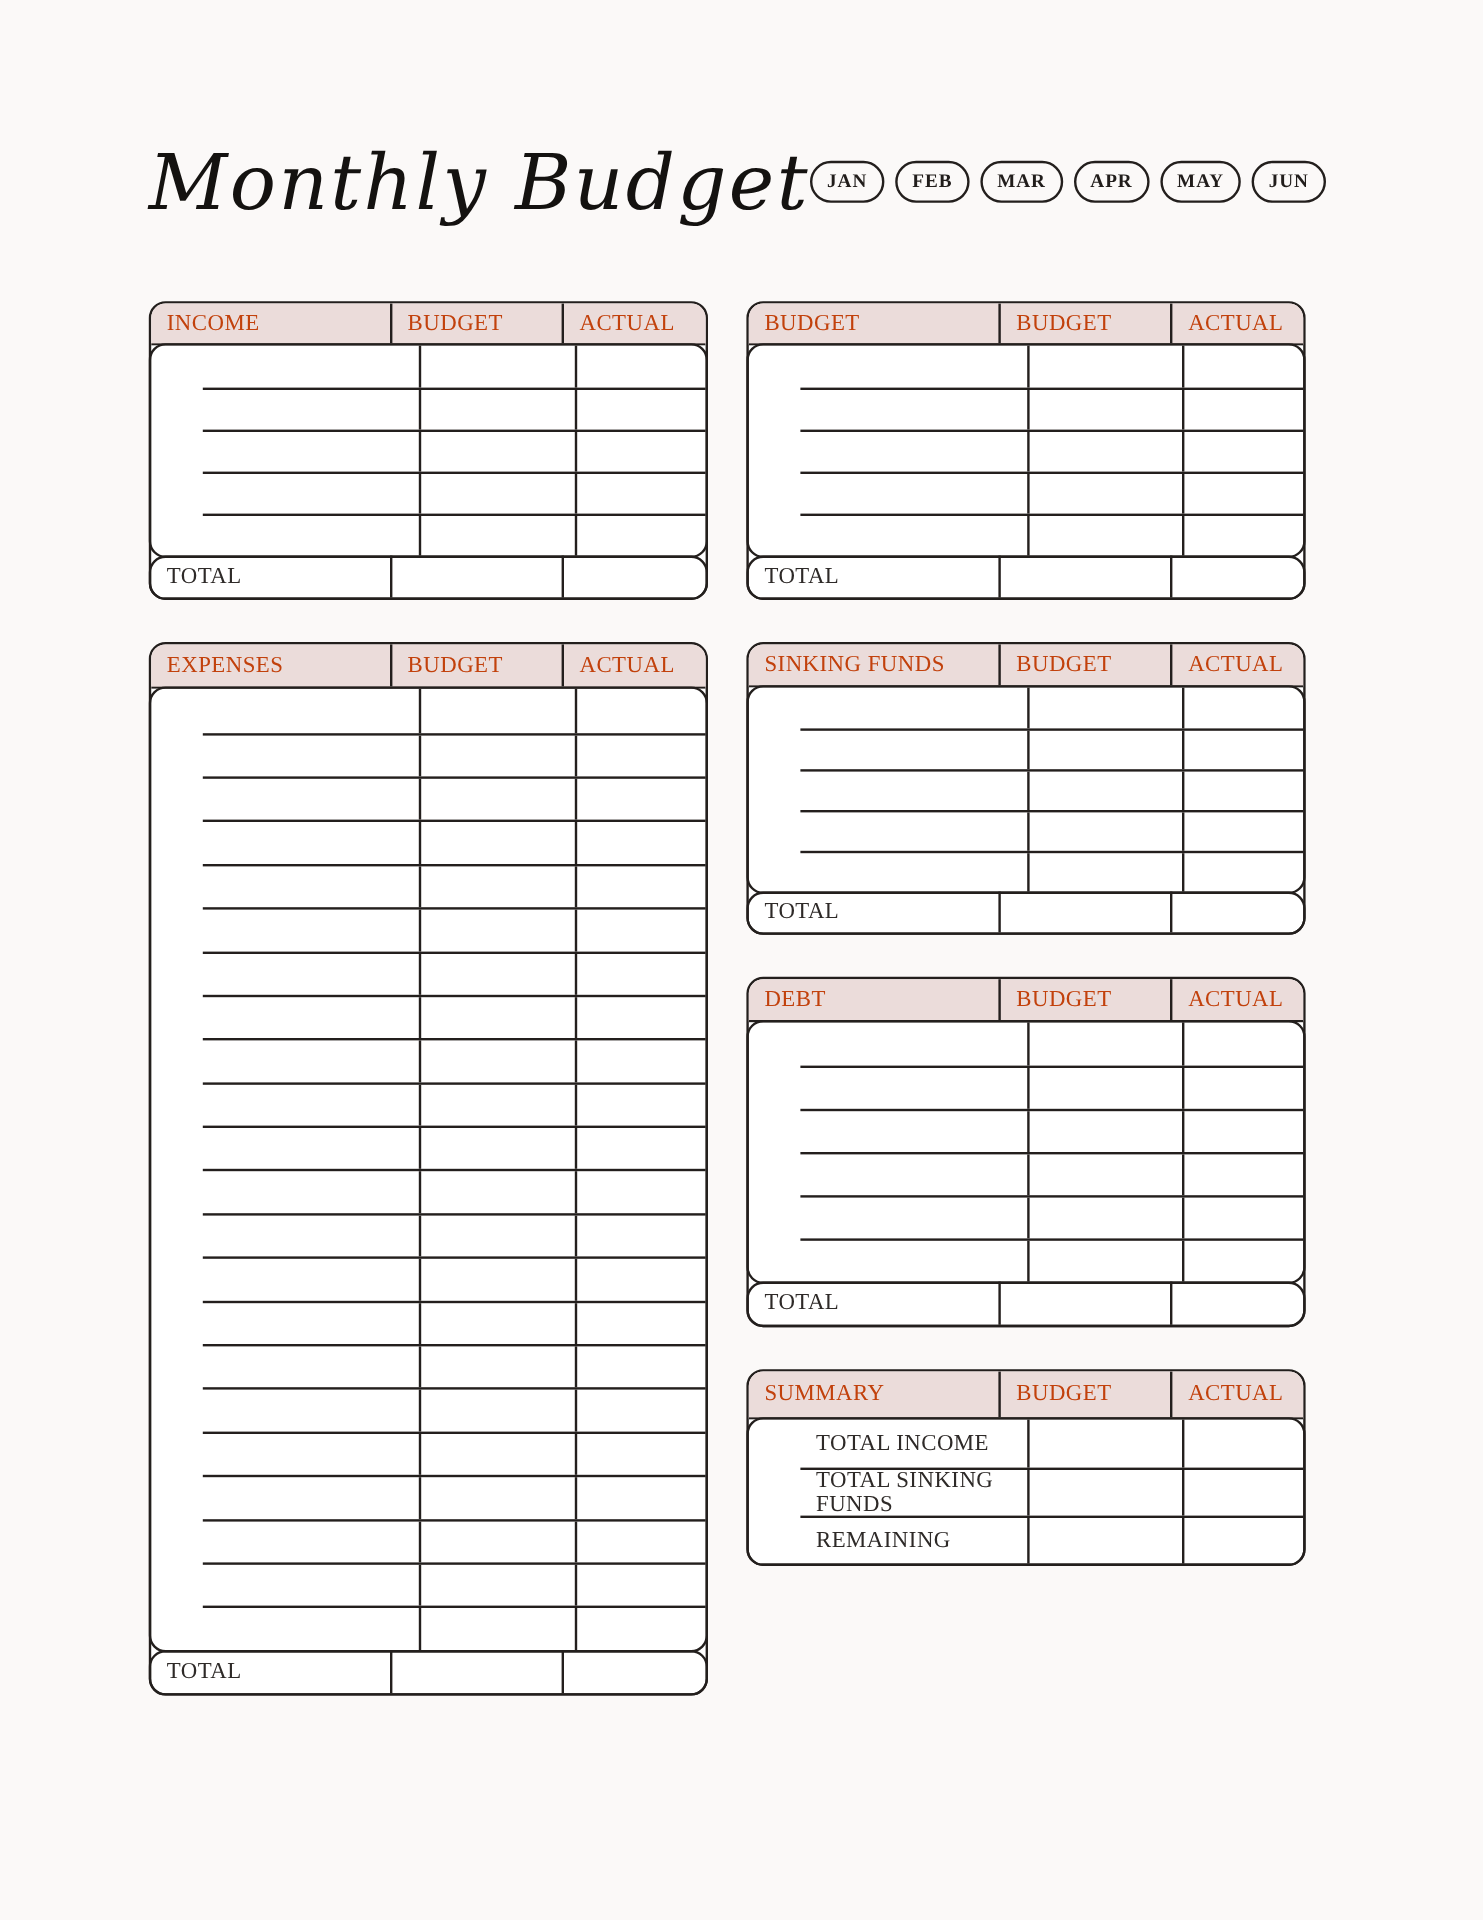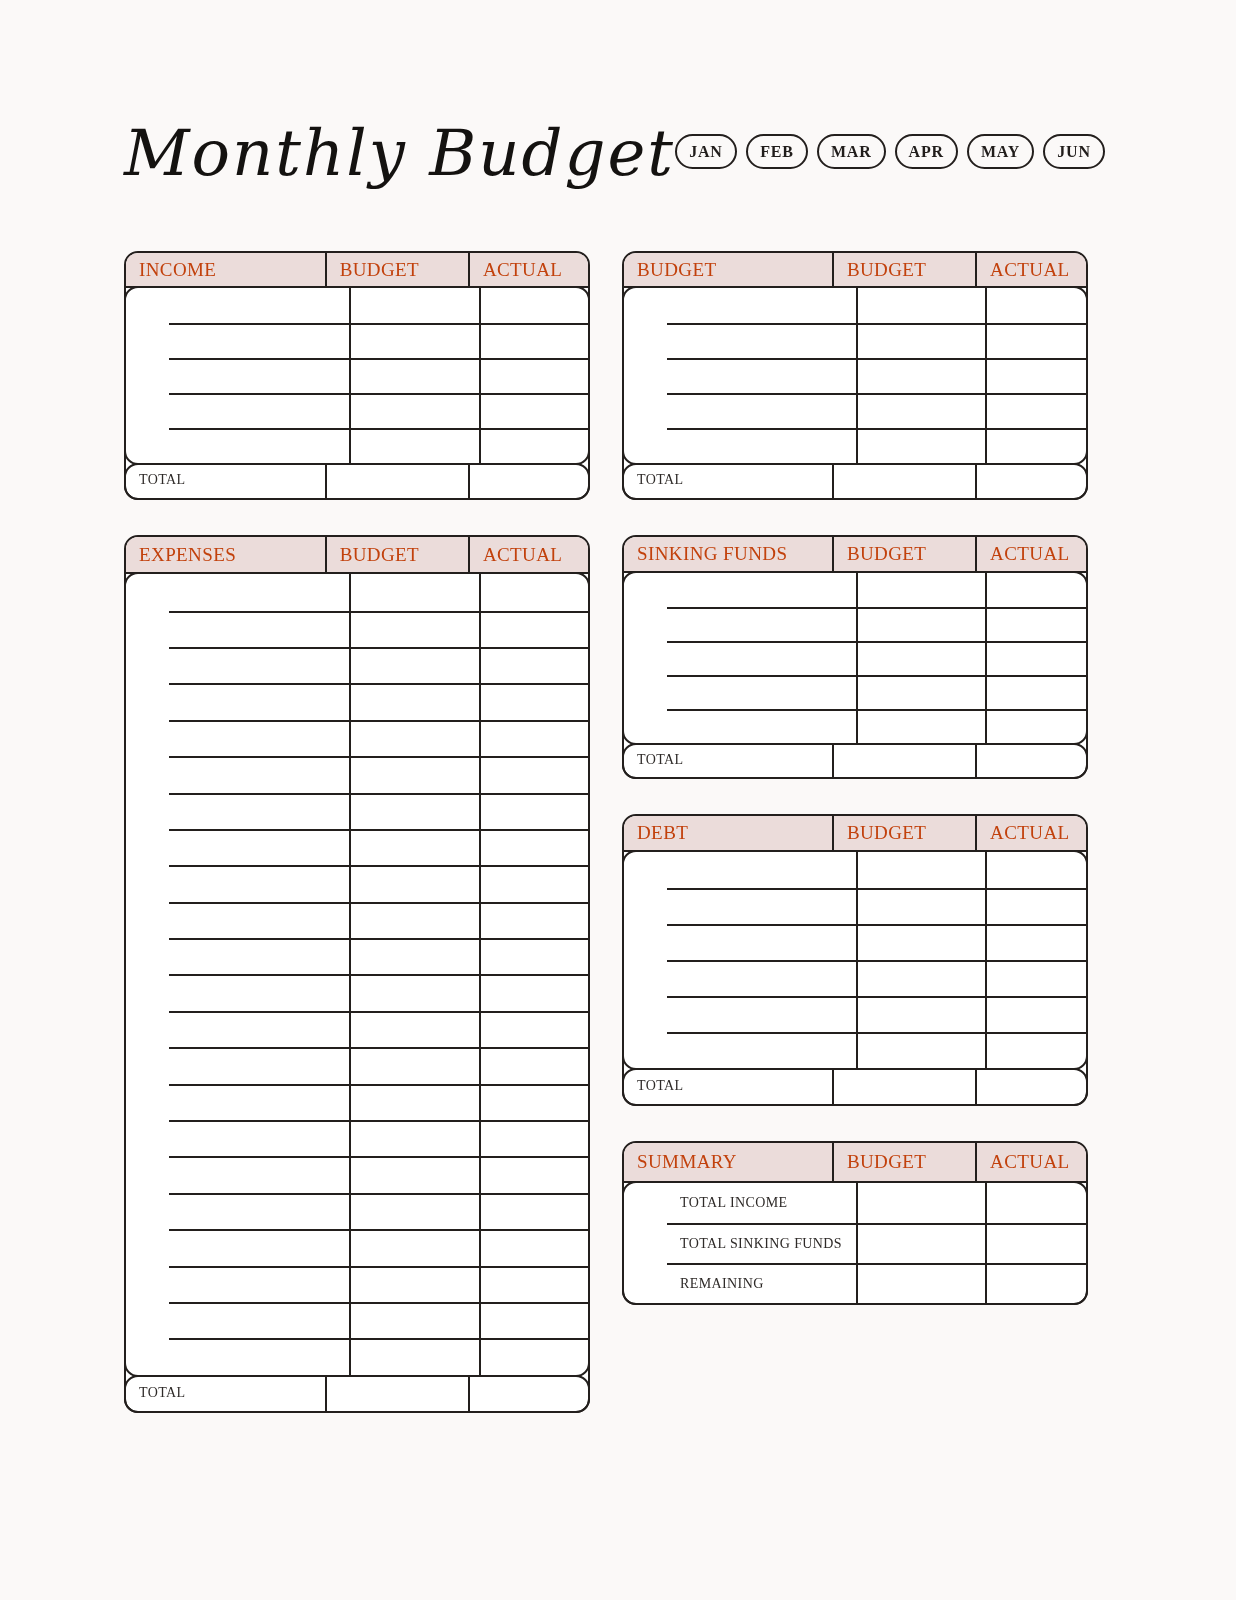--- a/index.html
+++ b/index.html
@@ -71,21 +71,21 @@
   .tbody{ position:relative;padding-left:43px; }
   .tbody::after{
     content:""; position:absolute; top:-2px; left:-2px; right:-2px; bottom:-2px;
     border:2px solid var(--ink); border-radius:14px; pointer-events:none;
   }
   .trow{ display:flex; height:var(--rh); align-items:stretch; }
   .trow + .trow{ border-top:2px solid var(--ink); }
   .cell{ display:flex; align-items:center; }
   .lab{
     padding:0 8px 0 13px;
-    font-size:14px; letter-spacing:.4px; color:#2e2a28; line-height:1.05;
+    font-size:19px; letter-spacing:.4px; color:#2e2a28; line-height:1.05;
   }
 
   .trow.total{ position:relative; height:var(--rh); }
   .trow.total::after{
     content:""; position:absolute; top:0; left:-2px; right:-2px; bottom:-2px;
     border:2px solid var(--ink); border-radius:14px; pointer-events:none;
   }
 </style>
 </head>
 <body>

